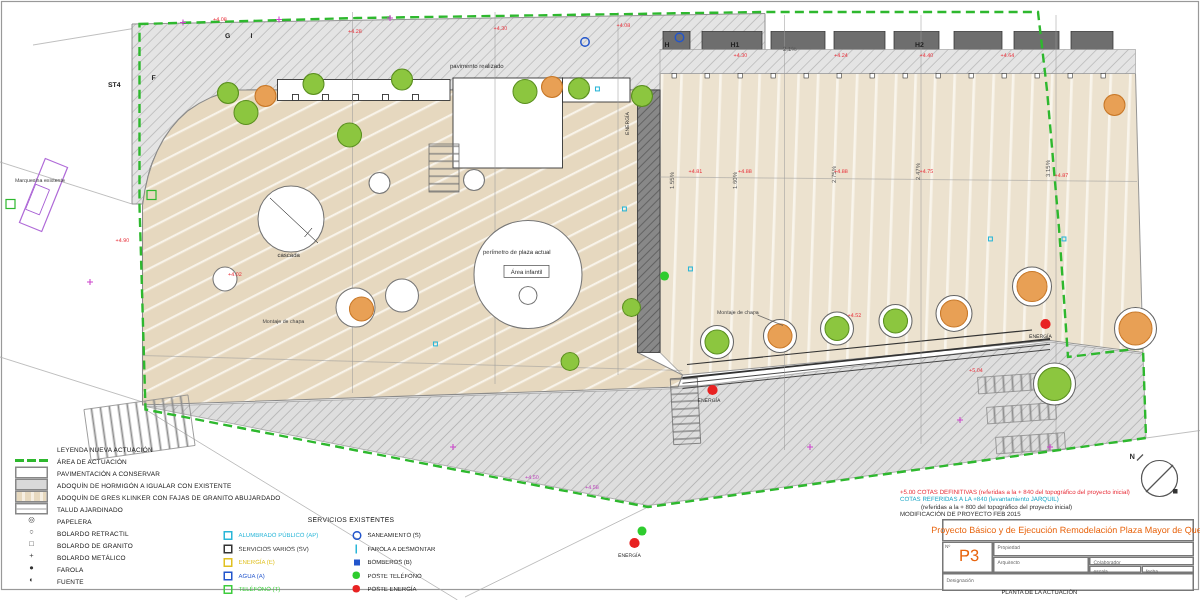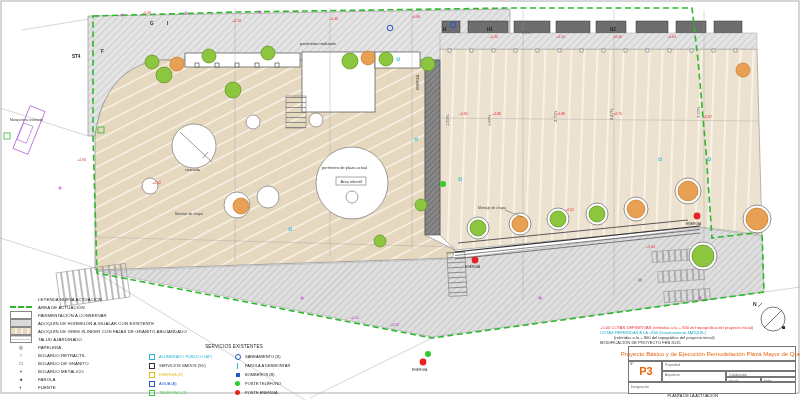--- a/index.html
+++ b/index.html
@@ -48,21 +48,21 @@
   .n-red{color:#e8323c;}
   .n-cyan{color:#1fa8c8;}
   .n-blk{color:#333;}
   
   .tblock{left:628px;top:346px;width:168px;color:#222;}
   .tblock .cell{position:absolute;border:0.5px solid #777;background:#fff;box-sizing:border-box;}
   .tb-title{left:0;top:0;width:168px;height:15px;display:flex;align-items:center;justify-content:center;}
   .tb-title span{font-size:6px;color:#e8650f;white-space:nowrap;}
   .tb-num{left:0;top:15px;width:34px;height:21px;}
   .tb-num .k{position:absolute;left:1px;top:0px;font-size:3.2px;color:#666;}
-  .tb-num .v{position:absolute;left:0;top:3px;width:34px;text-align:center;font-size:11px;font-weight:bold;color:#e8650f;}
+  .tb-num .v{position:absolute;left:0;top:3px;width:34px;text-align:center;font-size:11px;font-weight:normal;color:#e8650f;}
   .tb-prop{left:34px;top:15px;width:134px;height:10px;}
   .tb-arq{left:34px;top:25px;width:64px;height:11px;}
   .tb-colab{left:98px;top:25px;width:70px;height:6px;}
   .tb-esc{left:98px;top:31px;width:35px;height:5px;}
   .tb-fec{left:133px;top:31px;width:35px;height:5px;}
   .tb-des{left:0;top:36px;width:168px;height:12px;}
   .tb-k{font-size:3.3px;color:#666;margin:1px 0 0 2px;display:inline-block;vertical-align:top;}
   .tb-v{font-size:3.9px;color:#222;display:inline-block;margin-top:1px;white-space:nowrap;}
   .tb-prop .tb-v{margin-left:8px;}
   .tb-des .tb-v{margin-left:14px;margin-top:4px;}

